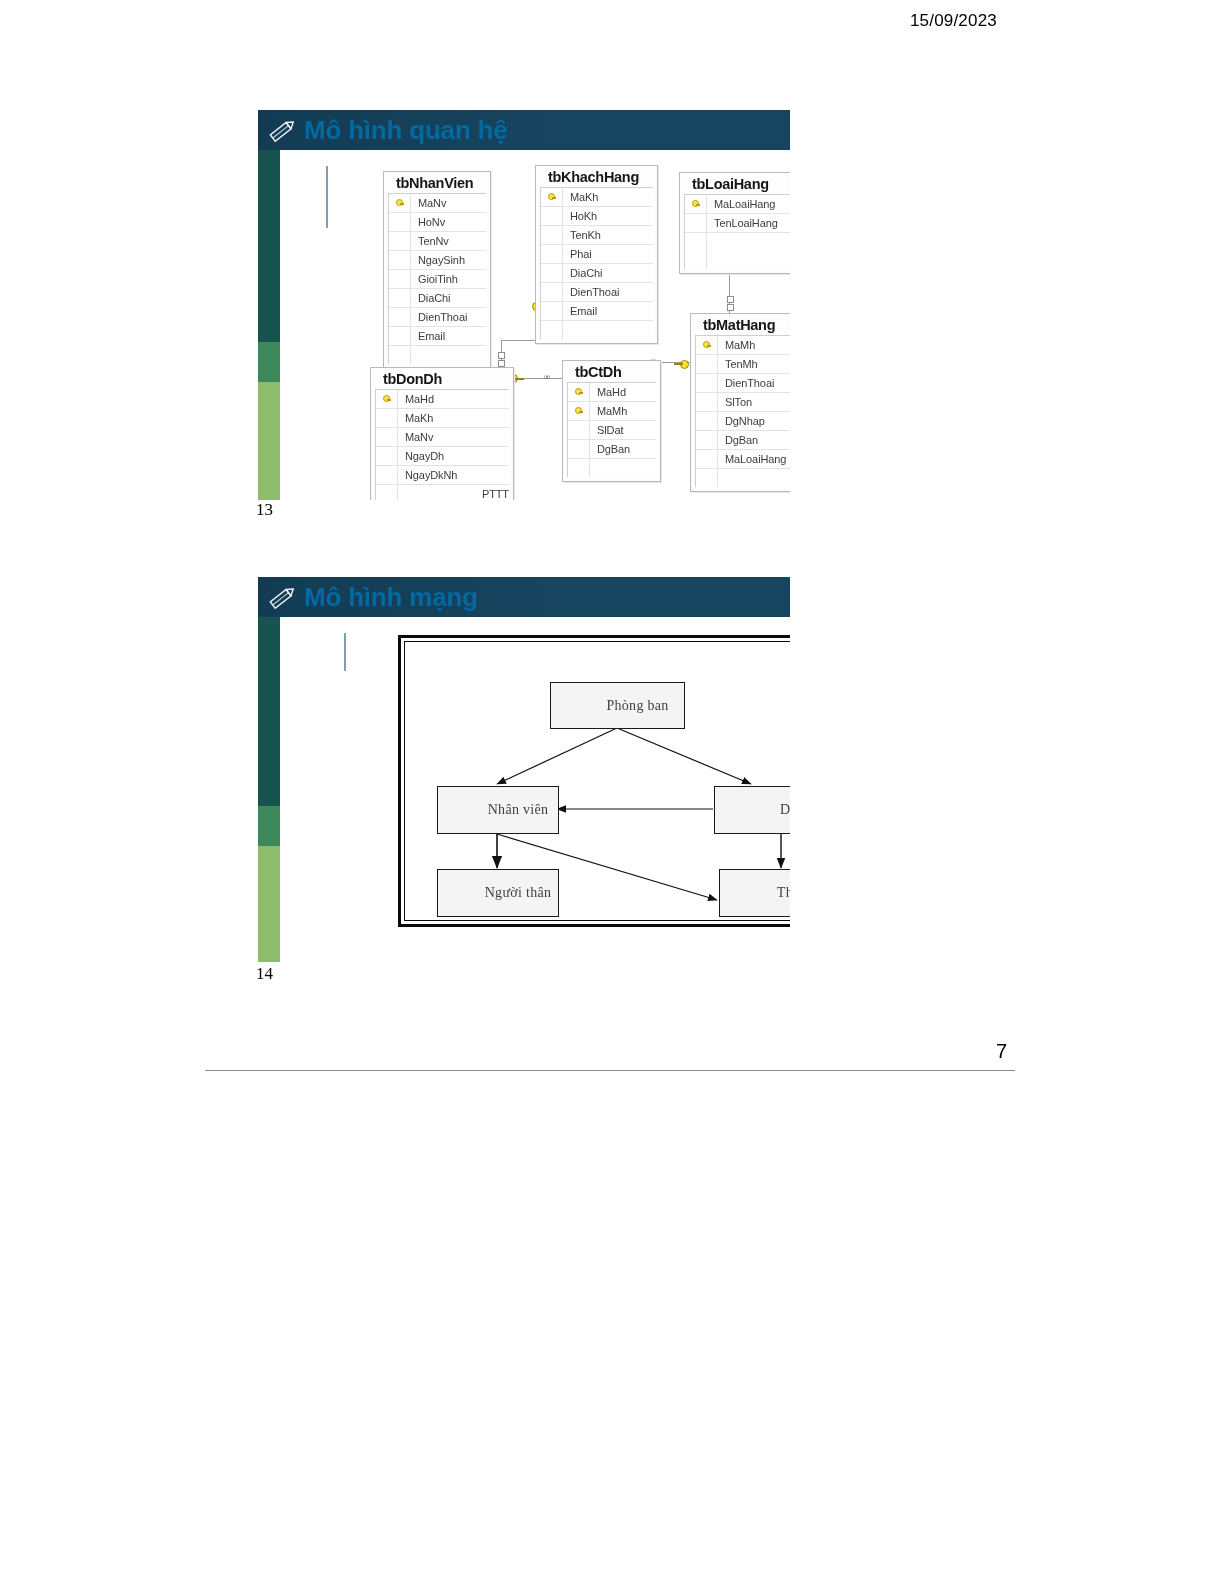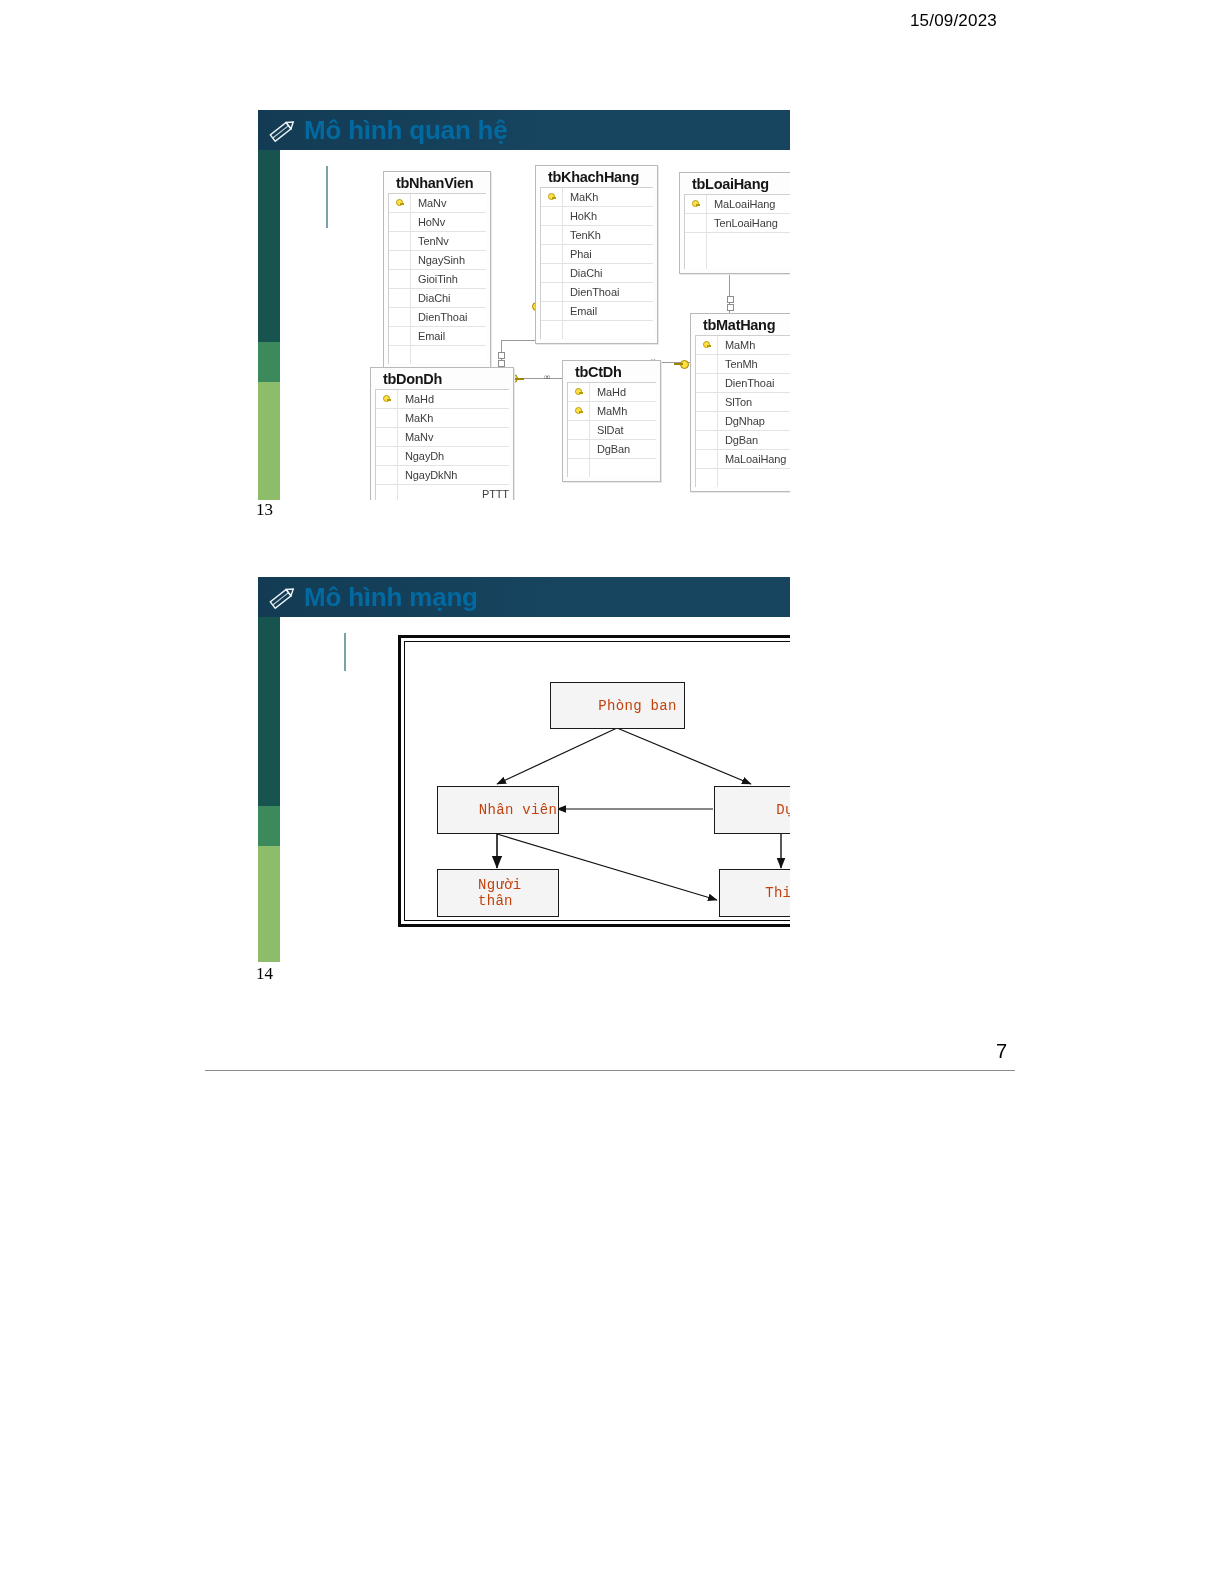--- a/index.html
+++ b/index.html
@@ -110,21 +110,21 @@
   .netframe{
     position:absolute;border:3px solid #0a0a0a;background:#fff;
     box-sizing:border-box;
   }
   .netframe .inner-border{
     position:absolute;inset:3px;border:1px solid #0a0a0a;
   }
   .nbox{
     position:absolute;border:1px solid #1a1a1a;background:#f4f4f4;
     display:flex;align-items:center;justify-content:center;
-    font-family:Liberation Mono, monospace;font-size:14px;color:#c2410c;
+    font-family:Liberation Serif, serif;font-size:14px;color:#404040;
     box-sizing:border-box;letter-spacing:.3px;padding-left:40px;
   }
   .netsvg{position:absolute;left:0;top:0;overflow:visible;}
 
   
   .slide-num-page{
     position:absolute;font-size:17px;color:#000;
     font-family:"Liberation Serif",serif;
   }
   .footer-rule{

